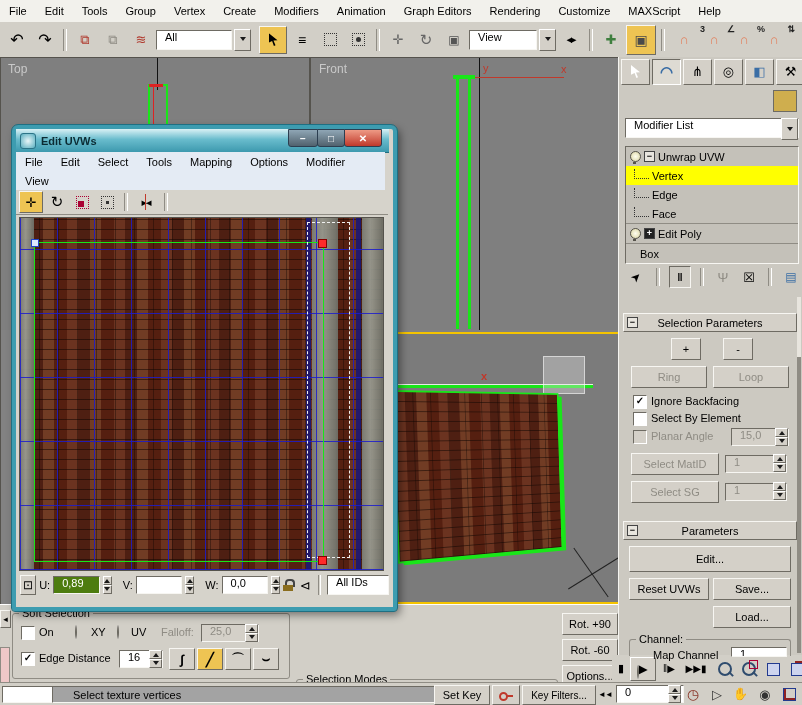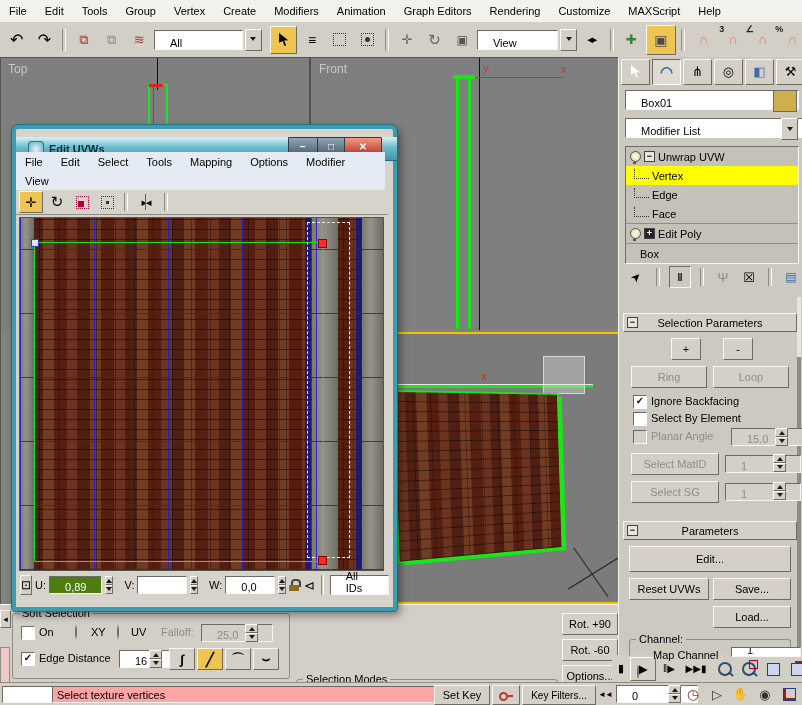--- a/index.html
+++ b/index.html
@@ -3,21 +3,21 @@
 <meta charset="utf-8">
 <style>
   html,body{margin:0;padding:0}
   body{width:802px;height:705px;position:relative;overflow:hidden;
        font-family:"Liberation Sans",sans-serif;font-size:11px;color:#000;background:#d2cfc7}
   .abs{position:absolute}
   .flex{display:flex;align-items:center}
   .bev{background:#d4d0c8;border:1px solid;border-color:#f7f6f2 #6e6b63 #6e6b63 #f7f6f2}
   .bev2{background:#d4d0c8;border:1px solid;border-color:#fff #716e66 #716e66 #fff}
   .sunk{border:1px solid;border-color:#6e6b63 #f7f6f2 #f7f6f2 #6e6b63}
-  .fld{background:#fff;border:1px solid;border-color:#6e6b63 #f7f6f2 #f7f6f2 #6e6b63;padding:0 15px;display:flex;align-items:flex-end}
+  .fld{background:#fff;border:1px solid;border-color:#6e6b63 #f7f6f2 #f7f6f2 #6e6b63;padding:0 8px;display:flex;align-items:flex-start}
   .btn{display:flex;align-items:center;justify-content:center;cursor:default;user-select:none}
   .dis{color:#8f8c84}
   .ylw{background:#eec453 !important}
   .sep{width:2px;border-left:1px solid #8f8c84;border-right:1px solid #fff;height:22px;margin:0 3px}
   .grp{border:1px solid #8f8c84;border-radius:3px;position:relative}
   .grp>.lbl{position:absolute;top:-7px;left:6px;background:#d2cfc7;padding:0 3px;white-space:nowrap}
   .cb{width:12px;height:12px;background:#fff;border:1px solid;border-color:#6e6b63 #fff #fff #6e6b63;
       font-size:10px;line-height:10px;text-align:center;font-weight:bold}
   .rad{width:11px;height:11px;border-radius:50%;background:#fff;border:1px solid #6e6b63;position:relative}
   .rad.on:after{content:"";position:absolute;inset:3px;background:#000;border-radius:50%}
@@ -249,21 +249,21 @@
 
   </div>
 
   <span class="abs btn bev" style="left:562px;top:8px;width:54px;height:20px">Rot. +90</span>
   <span class="abs btn bev" style="left:562px;top:34px;width:54px;height:20px">Rot. -60</span>
   <span class="abs btn bev" style="left:562px;top:60px;width:54px;height:20px">Options...</span>
 </div>
 
 <div class="abs" style="left:0;top:682px;width:802px;height:23px;background:#d2cfc7;border-top:1px solid #8f8c84">
   <span class="abs fld" style="left:2px;top:3px;width:42px;height:15px"></span>
-  <span class="abs sunk flex" style="left:52px;top:3px;width:376px;height:15px;padding:0 4px;background:#fca5a5">
+  <span class="abs sunk flex" style="left:52px;top:3px;width:376px;height:15px;padding:0 20px;background:#a3a3a3">
     <span>Select texture vertices</span>
     </span>
   <span class="abs btn bev" style="left:434px;top:2px;width:54px;height:18px">Set Key</span>
   <span class="abs btn bev" style="left:492px;top:2px;width:26px;height:18px">
       <span class="keyI"></span>
     </span>
   <span class="abs btn bev" style="left:522px;top:2px;width:72px;height:18px;font-size:10px">Key Filters...</span>
   <span class="abs btn" style="left:596px;top:2px;width:18px;height:18px;font-size:8px;letter-spacing:-1px">◄◄</span>
   <span class="abs fld" style="left:616px;top:2px;width:50px;height:16px">
     <span>0</span>
@@ -310,23 +310,20 @@
     <span class="btn bev" style="width:27px;height:24px">
         <span class="cursorW"></span>
       </span>
     <span class="btn bev" style="width:27px;height:24px;background:#dedbd3;border-color:#6e6b63 #fff #fff #6e6b63;color:#3b6ea5;font-size:15px;font-weight:bold">◠</span>
     <span class="btn bev" style="width:27px;height:24px;font-size:13px">⋔</span>
     <span class="btn bev" style="width:27px;height:24px;font-size:13px">◎</span>
     <span class="btn bev" style="width:27px;height:24px;font-size:13px;color:#3b6ea5">◧</span>
     <span class="btn bev" style="width:27px;height:24px;font-size:13px">⚒</span>
   </div>
   
-  <span class="abs fld" style="left:6px;top:33px;width:142px;height:18px">
-    <span>Box01</span>
-    </span>
   <span class="abs" style="left:154px;top:33px;width:22px;height:20px;background:#cfae4e;border:1px solid #6e6b63"></span>
   
   <span class="abs fld" style="left:6px;top:61px;width:156px;height:18px">
     <span style="flex:1">Modifier List</span>
     </span>
   <span class="abs ddbtn" style="left:162px;top:61px;height:20px">
       <span class="td"></span>
     </span>
   
   <div class="abs sunk" style="left:6px;top:89px;width:172px;height:116px;background:#c4c1b9">
@@ -438,21 +435,21 @@
   <span class="abs rad on" style="left:18px;top:592px"></span>
   <span class="abs" style="left:34px;top:592px">Map Channel</span>
   <span class="abs fld" style="left:112px;top:590px;width:38px;height:8px;overflow:hidden">
     <span>1</span>
     </span>
 </div>
 
 <div class="abs" style="left:12px;top:125px;width:377px;height:478px;border:4px solid #3d9cb0;outline:1px solid #1f6f82;
             border-radius:6px 6px 3px 3px;background:#d6d3cb;box-shadow:3px 4px 8px rgba(0,0,0,.45)">
 
-  <div class="abs titlebar flex" style="left:0;top:8px;width:369px;height:23px;padding-left:12px">
+  <div class="abs titlebar flex" style="left:0;top:0;width:369px;height:23px;padding-left:4px">
     <span style="width:14px;height:14px;border-radius:3px;background:radial-gradient(#e8f6f8,#58aebf);border:1px solid #2c7487;margin-right:5px"></span>
     <span style="font-weight:bold;color:#0b2b33">Edit UVWs</span>
     <span class="abs winbtn" style="left:272px;top:0;width:28px;background:linear-gradient(#8fa6b5,#51626e)">−</span>
     <span class="abs winbtn" style="left:301px;top:0;width:26px;background:linear-gradient(#8fa6b5,#51626e)">□</span>
     <span class="abs winbtn" style="left:328px;top:0;width:36px;background:linear-gradient(#ee9a85,#c0392b)">✕</span>
   </div>
 
   <div class="abs flex" style="left:0;top:23px;width:369px;height:19px;background:#e4ebf4;border-bottom:1px solid #c2cad6">
     <span class="menu-item">File</span>
     <span class="menu-item">Edit</span>

